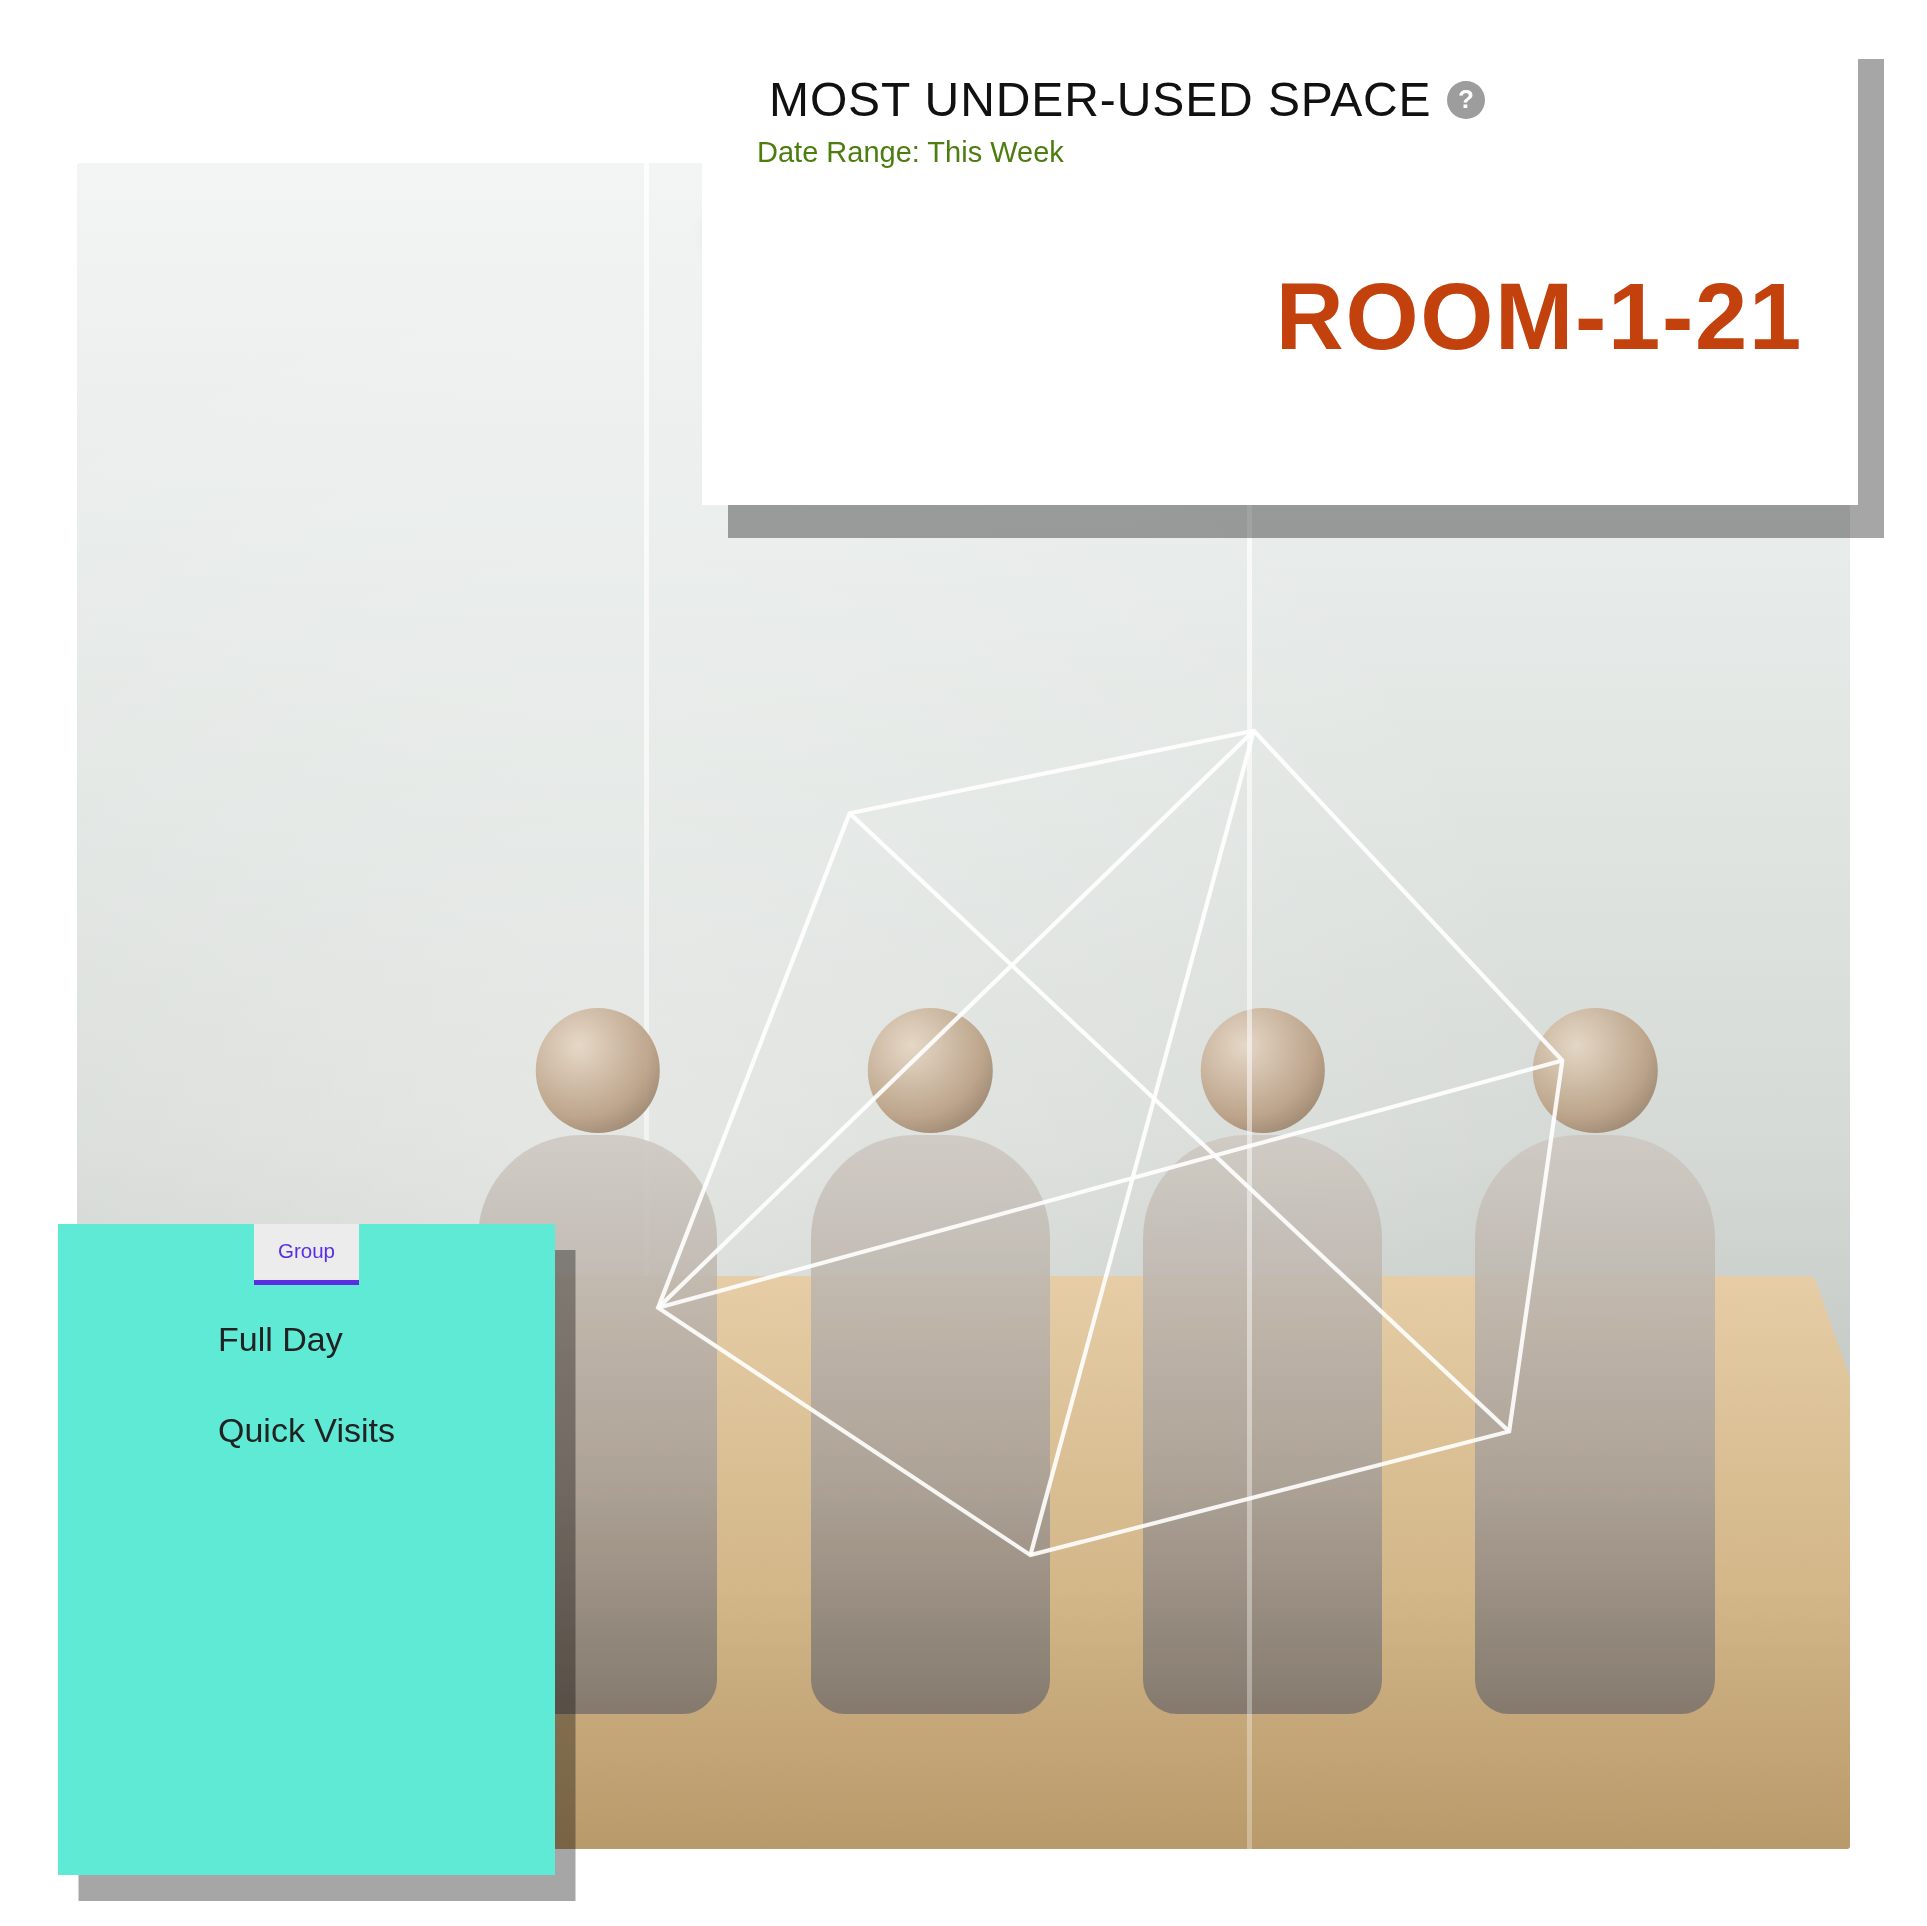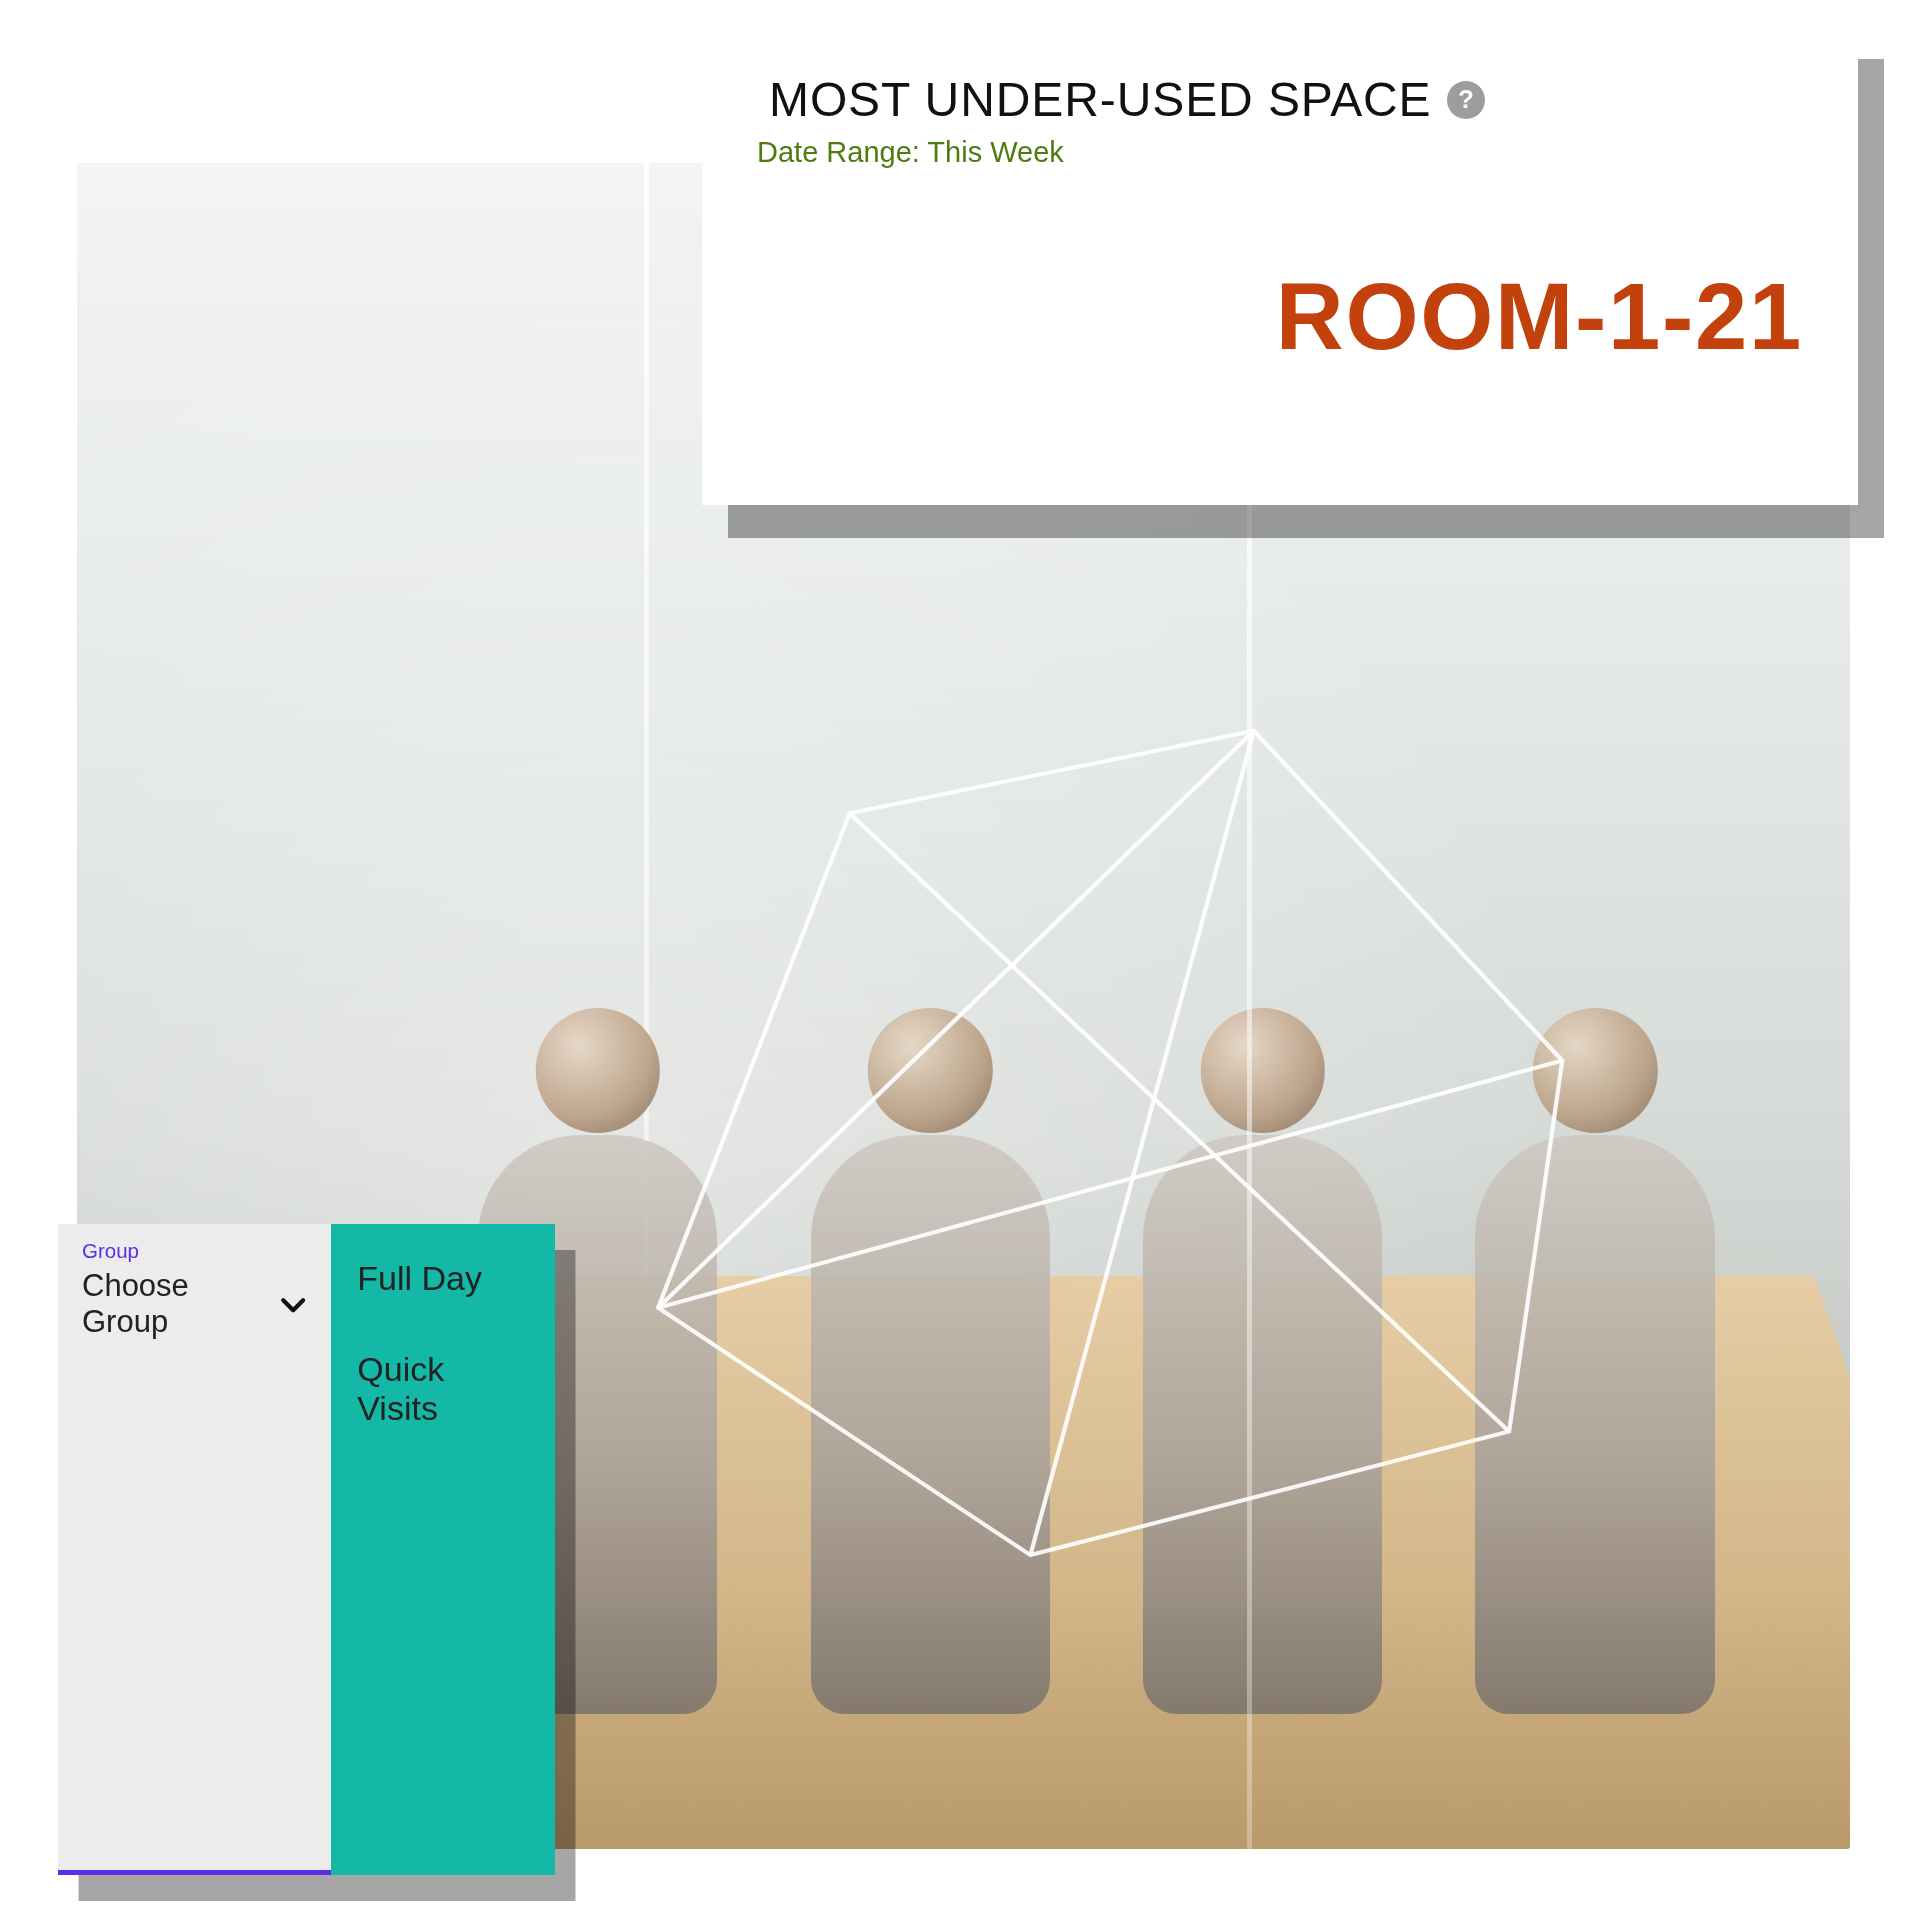--- a/index.html
+++ b/index.html
@@ -151,24 +151,25 @@
     color:#c2410c;
   }
 
   
   .card-dd{
     position:absolute;
     left:58px;
     top:1224px;
     width:497px;
     min-height:651px;
-    background:#14b8a6;
+    background:#5eead4;
     box-shadow:20.5px 26px 0 0 var(--shadow);
     display:flex;
-    flex-direction:row;
+    flex-direction:column;
+    align-items:center;
   }
   .dd-header{
     background:#ececec;
     padding:15.4px 24px 17px 24px;
     position:relative;
     border-bottom:5.1px solid var(--purple);
   }
   .dd-header .group-label{
     font-size:20.5px;
     color:var(--purple);
@@ -239,28 +240,20 @@
     <h2>MOST UNDER-USED SPACE</h2>
     <span class="help-badge">?</span>
   </div>
   <div class="subtitle">Date Range: This Week</div>
   <div class="big">ROOM-1-21</div>
 </div>
 
 <div class="card-dd">
   <div class="dd-header">
     <div class="group-label">Group</div>
-    <div class="selected">
-      <span>Choose Group</span>
-      <span class="chev">
-        <svg viewBox="0 0 40 40">
-            <path d="M6 14 L20 28 L34 14"></path>
-          </svg>
-      </span>
-    </div>
   </div>
   <div class="dd-list" id="dd-list">
 
   <div class="dd-item">
         <span>Full Day</span>
       </div>
       <div class="dd-item">
         <span>Quick Visits</span>
       </div>
     </div>

